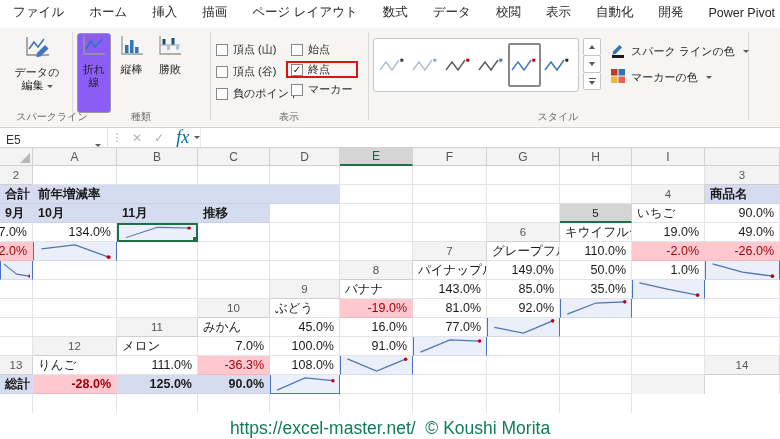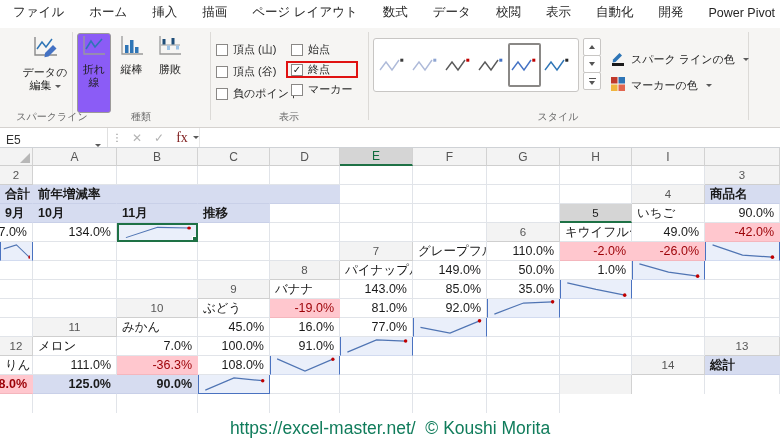--- a/index.html
+++ b/index.html
@@ -28,30 +28,30 @@
   .gallery { position:absolute; left:373px; top:10px; width:206px; height:54px; background:#fff; border:1px solid #c8c6c4; border-radius:3px; display:flex; align-items:center; padding:0 2px; }
   .thumb { width:33px; height:44px; display:flex; align-items:center; justify-content:center; border:2px solid transparent; border-radius:2px; }
   .thumb.selected { border-color:#8a8886; }
 
   .scrollcol { position:absolute; left:583px; top:10px; display:flex; flex-direction:column; }
   .scrollbtn { width:18px; height:18px; background:#fff; border:1px solid #c8c6c4; border-radius:2px; display:flex; flex-direction:column; align-items:center; justify-content:center; margin-bottom:-1px; }
   .tri-up { width:0; height:0; border-left:3.5px solid transparent; border-right:3.5px solid transparent; border-bottom:4px solid #555; }
   .tri-dn { width:0; height:0; border-left:3.5px solid transparent; border-right:3.5px solid transparent; border-top:4px solid #555; }
   .morebar { width:7px; height:1.5px; background:#555; margin-bottom:1.5px; }
 
-  .colorcol { position:absolute; left:610px; top:22px; display:flex; flex-direction:column; gap:8px; }
+  .colorcol { position:absolute; left:610px; top:14px; display:flex; flex-direction:column; gap:8px; }
   .colorbtn { display:flex; align-items:center; gap:5px; font-size:11px; white-space:nowrap; }
 
   
   .fbar { display:flex; align-items:center; height:20px; background:#fff; border-bottom:1px solid #cfd2d6; font-size:12px; color:#333; }
   .namebox { width:108px; height:100%; display:flex; align-items:flex-end; padding:0 6px; border-right:1px solid #e0e0e0; }
   .namebox .val { flex:1; }
   .fdots { color:#8a8a8a; font-size:10px; padding:0 4px; }
   .fico { color:#b3b3b3; font-size:12px; padding:0 6px; }
-  .fx { font-family:"Liberation Serif", serif; color:#7f1d1d; font-size:14px; padding:0 2px 0 6px; }
+  .fx { font-family:"Liberation Serif", serif; font-style:italic; color:#0369a1; font-size:18px; padding:0 2px 0 6px; }
   .finput { flex:1; height:100%; border-left:1px solid #e8e8e8; background:#fff; }
 
   
   .sheet { display:grid; grid-template-columns:33px 84px 81px 72px 70px 73px 74px 73px 72px 73px 75px; grid-template-rows:18px repeat(13,19px) 4px; width:780px; }
   .c { background:#fff; border-right:1px solid #e1e4e9; border-bottom:1px solid #e1e4e9; font-size:12.5px; color:#1a1a1a; display:flex; align-items:center; padding:0 5px; overflow:hidden; white-space:nowrap; }
   .hd { background:#f3f3f3; color:#565656; font-size:12px; justify-content:center; border-right:1px solid #d2d2d2; border-bottom:1px solid #cfcfcf; padding:0; }
   .hd.sel { background:#d5d5d5; color:#0e6b3d; border-bottom:2px solid #1e7145; }
   .corner { position:relative; }
   .corner::after { content:""; position:absolute; right:2px; bottom:2px; width:0; height:0; border-left:10px solid transparent; border-bottom:10px solid #b7b7b7; }
   .rnum { justify-content:center; padding:0; font-size:11.5px; }
@@ -89,21 +89,21 @@
       <div class="tab">開発</div>
       <div class="tab">Power Pivot</div>
     </div>
 
   <div class="ribbon">
     <div class="vsep" style="left:72px"></div>
     <div class="vsep" style="left:210px"></div>
     <div class="vsep" style="left:368px"></div>
     <div class="vsep" style="left:748px"></div>
 
-    <div class="bigbtn" style="left:16px; top:5px; width:58px; height:80px;">
+    <div class="bigbtn" style="left:8px; top:5px; width:58px; height:80px;">
       <span>
         <svg width="30" height="27" viewBox="0 0 30 27">
           <path d="M5,3 V21 H27" stroke="#8a8a8a" stroke-width="1.4" fill="none"></path>
           <path d="M7,15 L12,8 L16,13 L22,5" stroke="#2e75b6" stroke-width="1.5" fill="none"></path>
           <path d="M15,19 l8,-8 3.5,3.5 -8,8 -4,0.8 z" fill="#4472c4"></path>
         </svg>
       </span>
       <span class="lbl" style="width:54px"><span>データの編集</span><span class="caret"></span></span>
     </div>
     <div class="grouplabel" style="left:16px; width:72px;">スパークライン</div>
@@ -315,20 +315,21 @@
           <polyline points="6.2,14.3 34.5,2.7 62.8,3.4" fill="none" stroke="#4f74b3" stroke-width="1.2"></polyline>
           <circle cx="62.8" cy="3.4" r="1.7" fill="#c00000"></circle>
         </svg>
       </div>
       <div class="c "></div>
       <div class="c "></div>
       <div class="c "></div>
       <div class="c "></div>
       <div class="c hd rnum">6</div>
       <div class="c ">キウイフルーツ</div>
+      <div class="c  rt">19.0%</div>
       <div class="c  rt">49.0%</div>
       <div class="c pink rt">-42.0%</div>
       <div class="c spark">
         <svg viewBox="0 0 69 17" preserveAspectRatio="none">
           <polyline points="6.2,6.5 34.5,2.7 62.8,14.3" fill="none" stroke="#4f74b3" stroke-width="1.2"></polyline>
           <circle cx="62.8" cy="14.3" r="1.7" fill="#c00000"></circle>
         </svg>
       </div>
       <div class="c "></div>
       <div class="c "></div>

